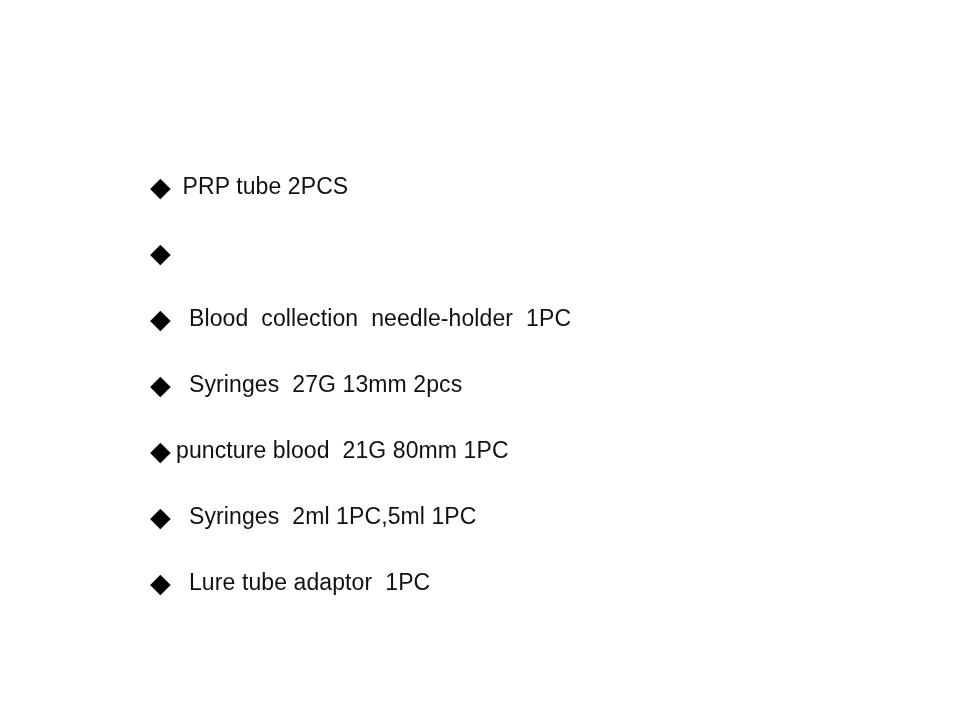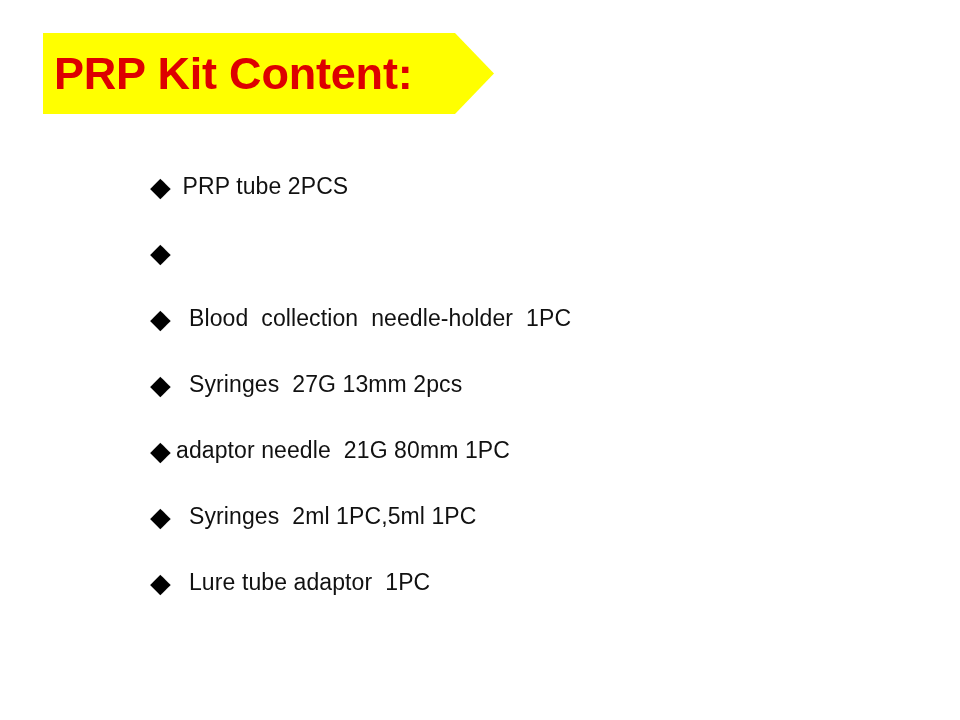--- a/index.html
+++ b/index.html
@@ -85,26 +85,20 @@
     color: #111111;
     white-space: pre;
     letter-spacing: 0.1px;
   }
 </style>
 </head>
 <body>
 
 <div id="slide">
 
-  <div class="banner">
-    <svg class="banner-shape" viewBox="0 0 451 81" preserveAspectRatio="none">
-      <polygon points="0,0 412,0 451,40.5 412,81 0,81" fill="#ffff00"></polygon>
-    </svg>
-    <div class="banner-title">PRP Kit Content:</div>
-  </div>
 
   <ul class="content-list">
 
     <li>
       <span class="bullet-diamond">◆</span>
       <span class="item-text"> PRP tube 2PCS</span>
     </li>
 
     <li>
       <span class="bullet-diamond">◆</span>
@@ -115,21 +109,21 @@
       <span class="item-text">  Blood  collection  needle-holder  1PC</span>
     </li>
 
     <li>
       <span class="bullet-diamond">◆</span>
       <span class="item-text">  Syringes  27G 13mm 2pcs</span>
     </li>
 
     <li>
       <span class="bullet-diamond">◆</span>
-      <span class="item-text">adaptor needle  21G 80mm 1PC</span>
+      <span class="item-text">puncture blood  21G 80mm 1PC</span>
     </li>
 
     <li>
       <span class="bullet-diamond">◆</span>
       <span class="item-text">  Syringes  2ml 1PC,5ml 1PC</span>
     </li>
 
     <li>
       <span class="bullet-diamond">◆</span>
       <span class="item-text">  Lure tube adaptor  1PC</span>

